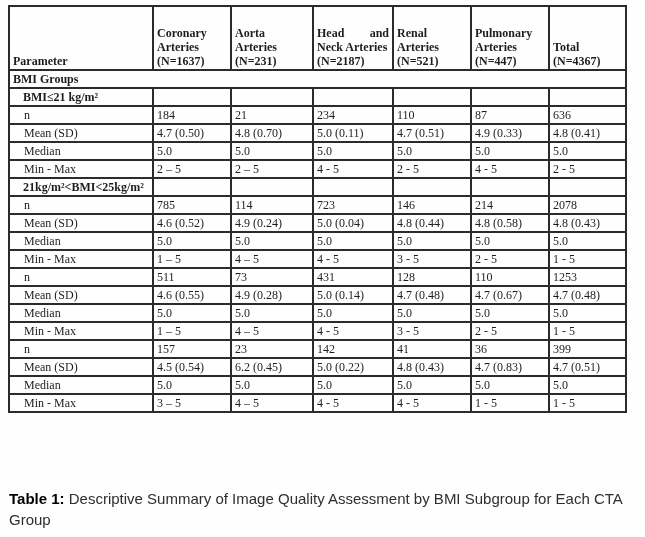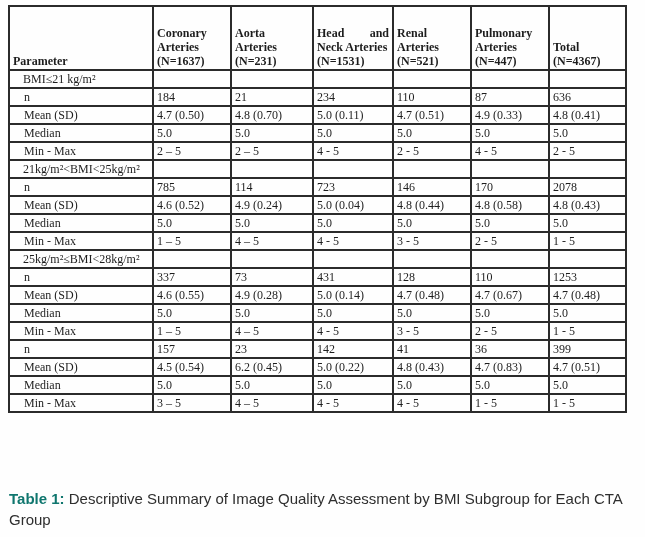--- a/index.html
+++ b/index.html
@@ -29,28 +29,28 @@
   .t thead th{
     font-weight:bold;
     vertical-align:bottom;
     height:60px;
     white-space:normal;
   }
   .t thead th.param{vertical-align:bottom;font-family:Liberation Serif, serif;}
   .t thead th.hn .lbl{text-align:justify;}
   .t tbody td{height:14px;white-space:nowrap;}
   tr.section td{font-weight:bold;}
-  td.glabel{font-weight:normal;padding-left:13px;}
+  td.glabel{font-weight:bold;padding-left:13px;}
   td.sub{padding-left:14px;}
   .caption{
     position:absolute;left:9px;top:488px;width:629px;
     font-family:"Liberation Sans","DejaVu Sans",sans-serif;
     font-size:15px;line-height:21px;color:#2e2e2e;margin:0;
   }
-  .caption b{color:#0f766e;}
+  .caption b{color:#000000;}
 </style>
 </head>
 <body>
 
 <div class="page">
   <table class="t">
     <colgroup>
       <col style="width:144px">
         <col style="width:78px">
         <col style="width:82px">
@@ -65,37 +65,40 @@
         <th>
           <div class="lbl">Coronary Arteries</div>
           <div>(N=1637)</div>
         </th>
         <th>
           <div class="lbl">Aorta Arteries</div>
           <div>(N=231)</div>
         </th>
         <th class="hn">
           <div class="lbl">Head and Neck Arteries</div>
-          <div>(N=1531)</div>
+          <div>(N=2187)</div>
         </th>
         <th>
           <div class="lbl">Renal Arteries</div>
           <div>(N=521)</div>
         </th>
         <th>
           <div class="lbl">Pulmonary Arteries</div>
           <div>(N=447)</div>
         </th>
         <th>
           <div class="lbl">Total</div>
           <div>(N=4367)</div>
         </th>
       </tr>
     </thead>
     <tbody>
+      <tr class="section">
+        <td colspan="7">BMI Groups</td>
+      </tr>
 
       <tr>
         <td class="glabel">BMI≤21 kg/m²</td>
         <td></td>
           <td></td>
           <td></td>
           <td></td>
           <td></td>
           <td></td>
       </tr>
@@ -144,21 +147,21 @@
           <td></td>
           <td></td>
           <td></td>
       </tr>
       <tr>
         <td class="sub">n</td>
         <td>785</td>
         <td>114</td>
         <td>723</td>
         <td>146</td>
-        <td>170</td>
+        <td>214</td>
         <td>2078</td>
       </tr>
       <tr>
         <td class="sub">Mean (SD)</td>
         <td>4.6 (0.52)</td>
         <td>4.9 (0.24)</td>
         <td>5.0 (0.04)</td>
         <td>4.8 (0.44)</td>
         <td>4.8 (0.58)</td>
         <td>4.8 (0.43)</td>
@@ -176,31 +179,22 @@
         <td class="sub">Min - Max</td>
         <td>1 – 5</td>
         <td>4 – 5</td>
         <td>4 - 5</td>
         <td>3 - 5</td>
         <td>2 - 5</td>
         <td>1 - 5</td>
       </tr>
 
       <tr>
-        <td class="glabel">25kg/m²≤BMI&lt;28kg/m²</td>
-        <td></td>
-          <td></td>
-          <td></td>
-          <td></td>
-          <td></td>
-          <td></td>
-      </tr>
-      <tr>
-        <td class="sub">n</td>
-        <td>337</td>
+        <td class="sub">n</td>
+        <td>511</td>
         <td>73</td>
         <td>431</td>
         <td>128</td>
         <td>110</td>
         <td>1253</td>
       </tr>
       <tr>
         <td class="sub">Mean (SD)</td>
         <td>4.6 (0.55)</td>
         <td>4.9 (0.28)</td>

